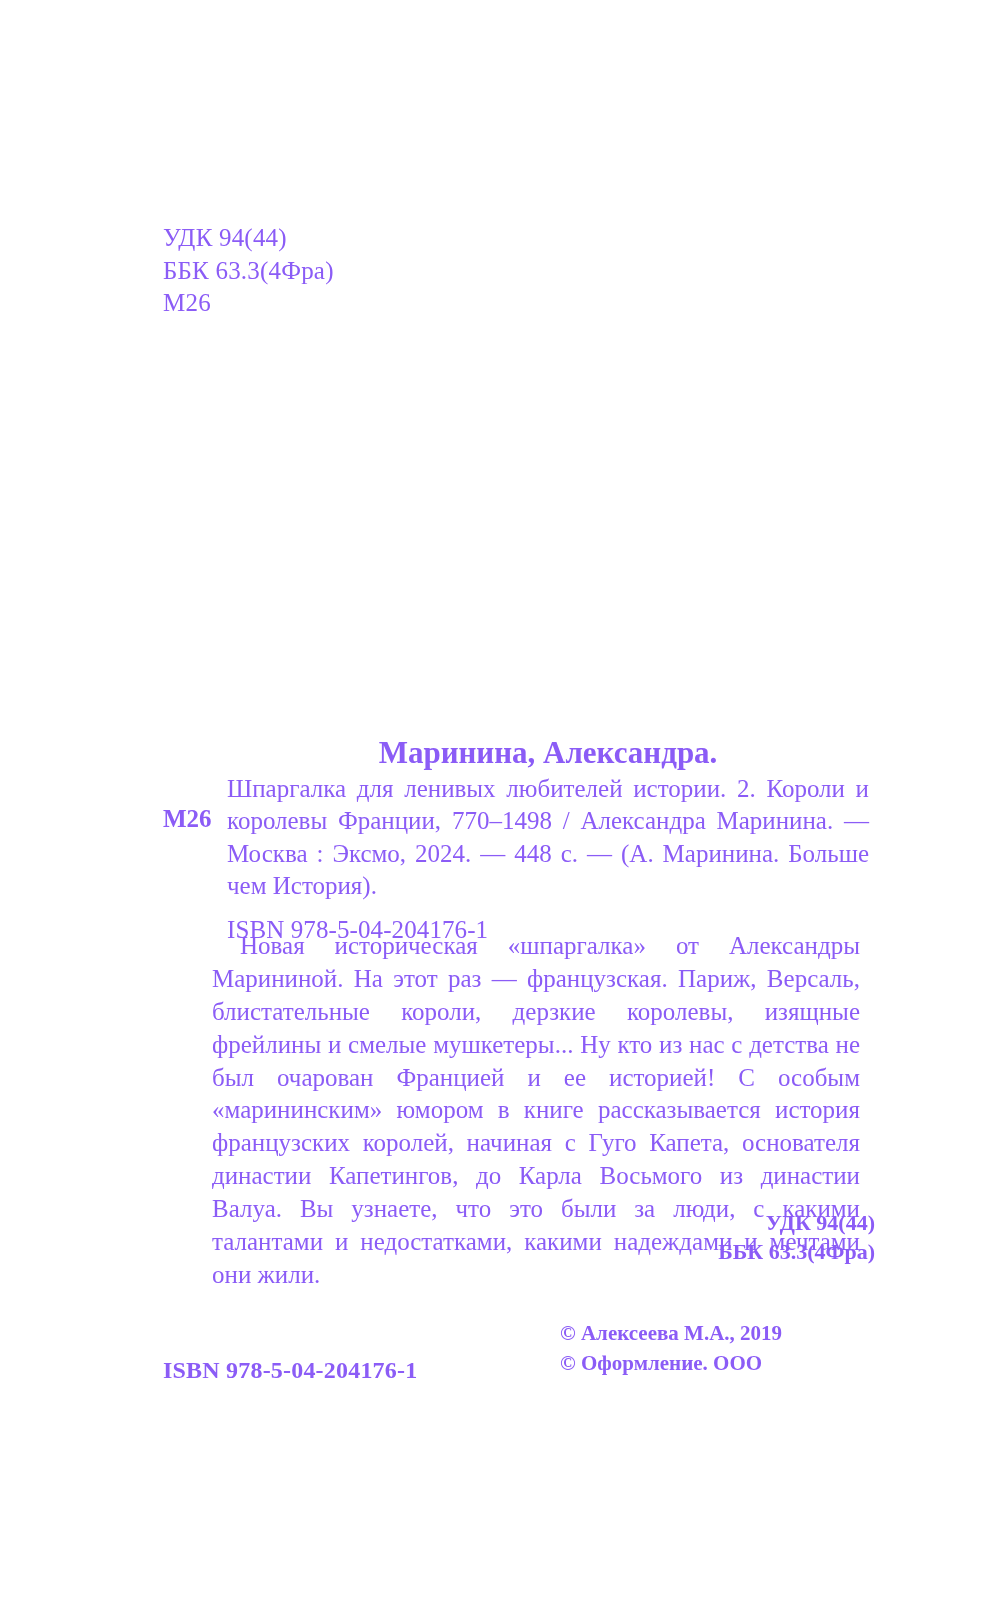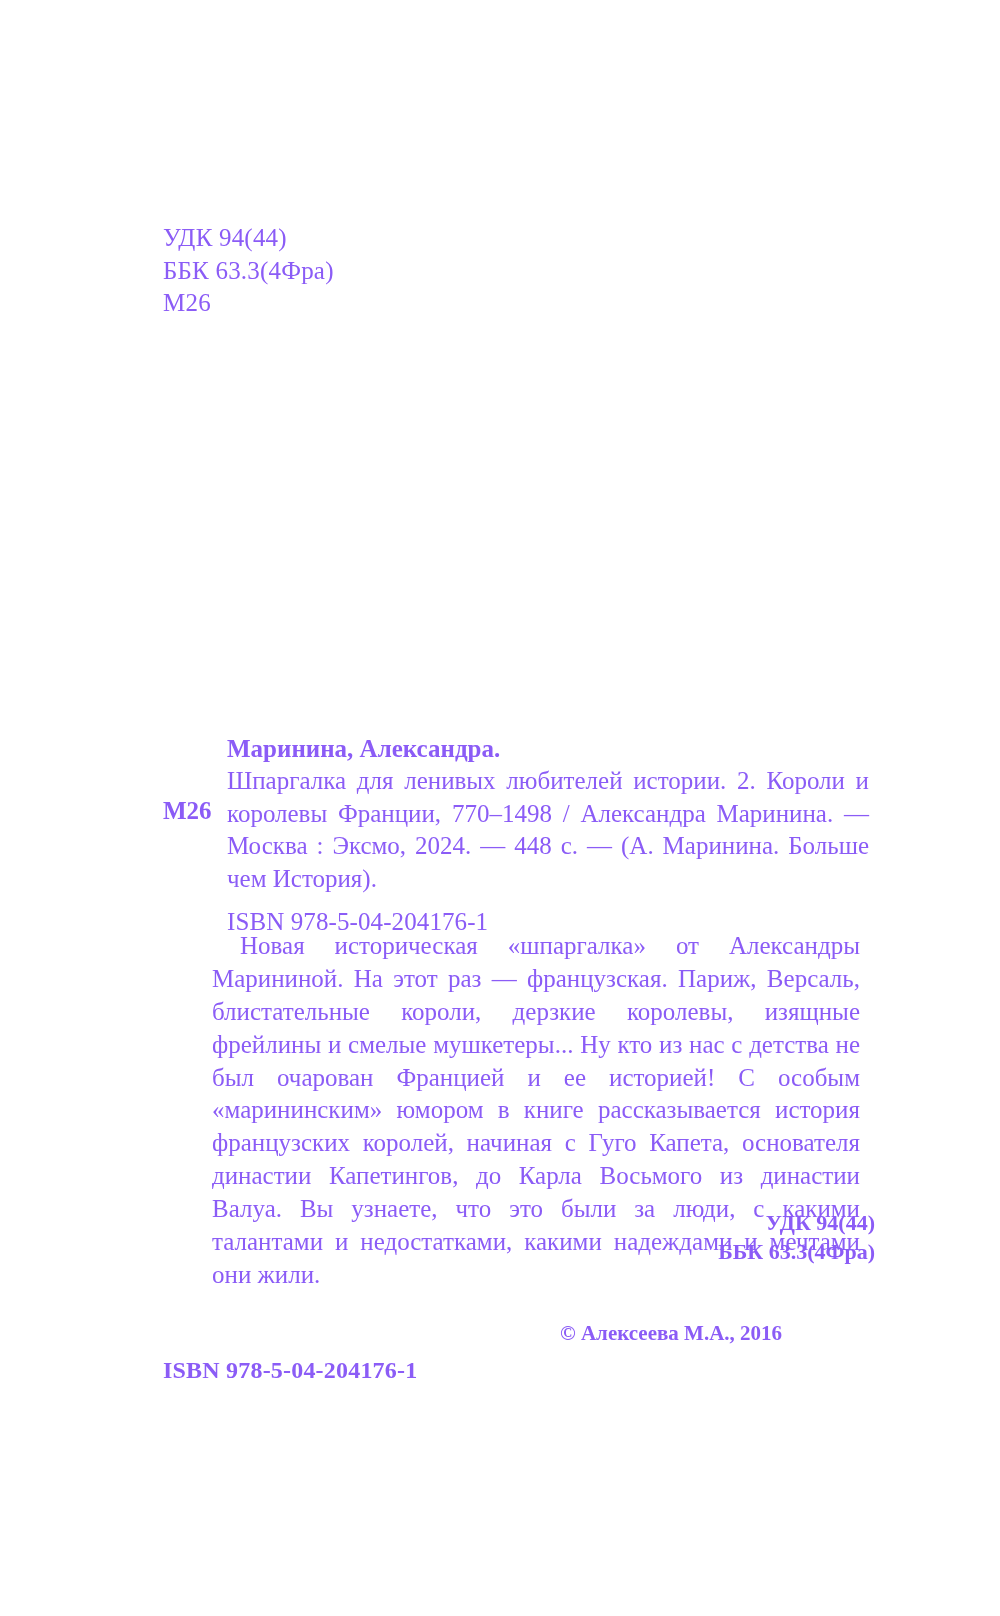--- a/index.html
+++ b/index.html
@@ -31,23 +31,24 @@
 
   
   .record {
     position: absolute;
     left: 163px;
     top: 733px;
     width: 706px;
   }
   .record-author {
     font-weight: bold;
-    font-size: 25px;
+    font-size: 31px;
     margin-left: 64px;
     line-height: 1.28;
+    text-align: center;
   }
   .record-body {
     position: relative;
     font-size: 25px;
     line-height: 1.30;
     text-align: justify;
   }
   .record-sigil {
     position: absolute;
     left: 0px;
@@ -137,18 +138,19 @@
   </div>
 
   <div class="annotation">Новая историческая «шпаргалка» от Александры Марининой. На этот раз — французская. Париж, Версаль, блистательные короли, дерзкие королевы, изящные фрейлины и смелые мушкетеры... Ну кто из нас с детства не был очарован Францией и ее историей! С особым «марининским» юмором в книге рассказывается история французских королей, начиная с Гуго Капета, основателя династии Капетингов, до Карла Восьмого из династии Валуа. Вы узнаете, что это были за люди, с какими талантами и недостатками, какими надеждами и мечтами они жили.</div>
 
   <div class="bottom-codes">
     <div>УДК 94(44)</div>
     <div>ББК 63.3(4Фра)</div>
   </div>
 
   <div class="copyright">
-    <div>© Алексеева М.А., 2016</div>
+    <div>© Алексеева М.А., 2019</div>
+    <div>© Оформление. ООО</div>
   </div>
 
   <div class="isbn-bottom">ISBN 978-5-04-204176-1</div>
 
 </div>
 
 </body></html>

